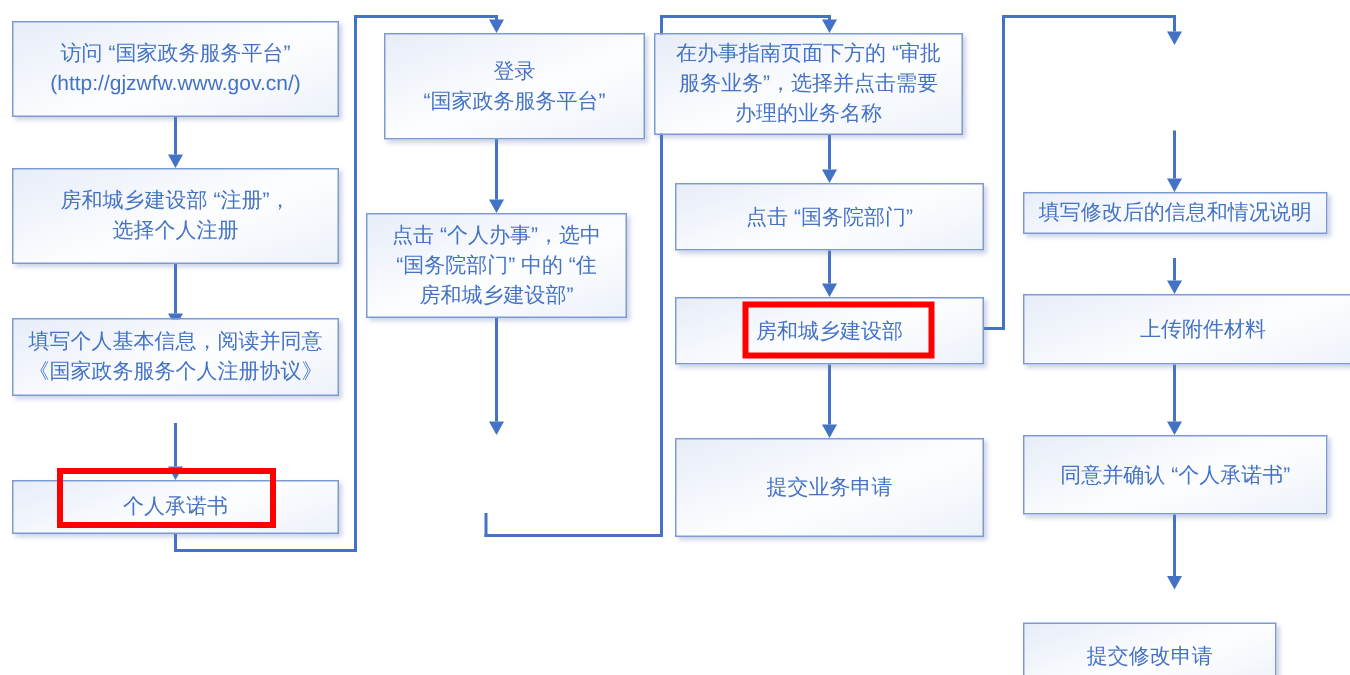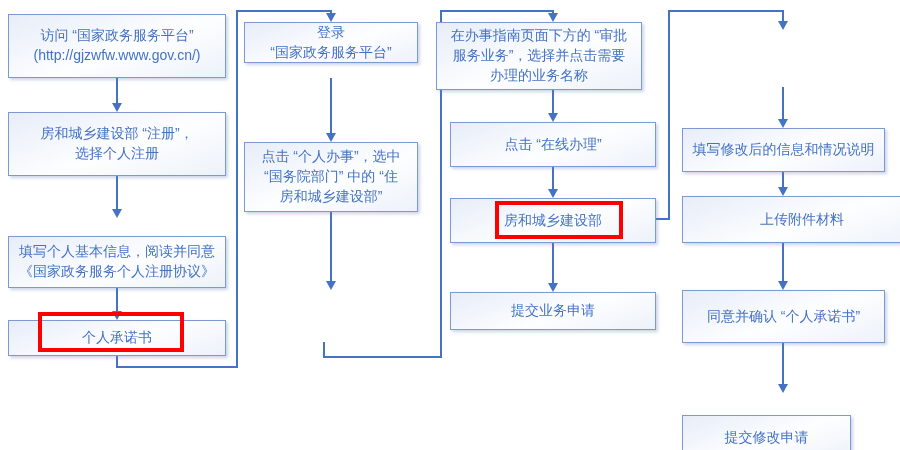--- a/index.html
+++ b/index.html
@@ -36,21 +36,21 @@
 <div id="stage">
 
   <div class="box" style="left:8px;top:14px;width:218px;height:64px">
     <span class="t">访问 “国家政务服务平台”
 (http://gjzwfw.www.gov.cn/)</span>
   </div>
   <div class="box" style="left:8px;top:112px;width:218px;height:64px">
     <span class="t">房和城乡建设部 “注册”，
 选择个人注册</span>
   </div>
-  <div class="box" style="left:8px;top:236px;width:218px;height:52px">
+  <div class="box" style="left:8px;top:212px;width:218px;height:52px">
     <span class="t">填写个人基本信息，阅读并同意
 《国家政务服务个人注册协议》</span>
   </div>
   <div class="box" style="left:8px;top:320px;width:218px;height:36px">
     <span class="t">个人承诺书</span>
   </div>
   <div class="redbox" style="left:38px;top:312px;width:146px;height:40px"></div>
 
   <div class="vline" style="left:116px;top:78px;height:25px"></div>
   <div class="ahead" style="left:112px;top:103px"></div>
@@ -59,21 +59,21 @@
   <div class="vline" style="left:116px;top:282px;height:29px"></div>
   <div class="ahead" style="left:112px;top:311px"></div>
 
   <div class="vline" style="left:116px;top:356px;height:12px"></div>
   <div class="hline" style="left:116px;top:366px;width:122px"></div>
   <div class="vline" style="left:236px;top:10px;height:358px"></div>
   <div class="hline" style="left:236px;top:10px;width:96px"></div>
   <div class="vline" style="left:330px;top:10px;height:4px"></div>
   <div class="ahead" style="left:326px;top:13px"></div>
 
-  <div class="box" style="left:244px;top:22px;width:174px;height:41px">
+  <div class="box" style="left:256px;top:22px;width:174px;height:71px">
     <span class="t">登录
 “国家政务服务平台”</span>
   </div>
   <div class="box" style="left:244px;top:142px;width:174px;height:70px">
     <span class="t">点击 “个人办事”，选中
 “国务院部门” 中的 “住
 房和城乡建设部”</span>
   </div>
 
   <div class="vline" style="left:330px;top:78px;height:55px"></div>
@@ -87,44 +87,44 @@
   <div class="hline" style="left:440px;top:10px;width:114px"></div>
   <div class="vline" style="left:552px;top:10px;height:4px"></div>
   <div class="ahead" style="left:548px;top:13px"></div>
 
   <div class="box" style="left:436px;top:22px;width:206px;height:68px">
     <span class="t">在办事指南页面下方的 “审批
 服务业务”，选择并点击需要
 办理的业务名称</span>
   </div>
   <div class="box" style="left:450px;top:122px;width:206px;height:45px">
-    <span class="t">点击 “在线办理”</span>
+    <span class="t">点击 “国务院部门”</span>
   </div>
   <div class="box" style="left:450px;top:198px;width:206px;height:45px">
     <span class="t">房和城乡建设部</span>
   </div>
   <div class="redbox" style="left:495px;top:201px;width:128px;height:38px"></div>
-  <div class="box" style="left:450px;top:292px;width:206px;height:38px">
+  <div class="box" style="left:450px;top:292px;width:206px;height:66px">
     <span class="t">提交业务申请</span>
   </div>
 
   <div class="vline" style="left:552px;top:90px;height:23px"></div>
   <div class="ahead" style="left:548px;top:113px"></div>
   <div class="vline" style="left:552px;top:167px;height:22px"></div>
   <div class="ahead" style="left:548px;top:189px"></div>
   <div class="vline" style="left:552px;top:243px;height:40px"></div>
   <div class="ahead" style="left:548px;top:283px"></div>
 
   <div class="hline" style="left:656px;top:218px;width:14px"></div>
   <div class="vline" style="left:668px;top:10px;height:210px"></div>
   <div class="hline" style="left:668px;top:10px;width:116px"></div>
   <div class="vline" style="left:782px;top:10px;height:11px"></div>
   <div class="ahead" style="left:778px;top:21px"></div>
 
-  <div class="box" style="left:682px;top:128px;width:203px;height:44px">
+  <div class="box" style="left:682px;top:128px;width:203px;height:28px">
     <span class="t">填写修改后的信息和情况说明</span>
   </div>
   <div class="box" style="left:682px;top:196px;width:240px;height:47px">
     <span class="t">上传附件材料</span>
   </div>
   <div class="box" style="left:682px;top:290px;width:203px;height:53px">
     <span class="t">同意并确认 “个人承诺书”</span>
   </div>
   <div class="box" style="left:682px;top:415px;width:169px;height:45px">
     <span class="t">提交修改申请</span>

